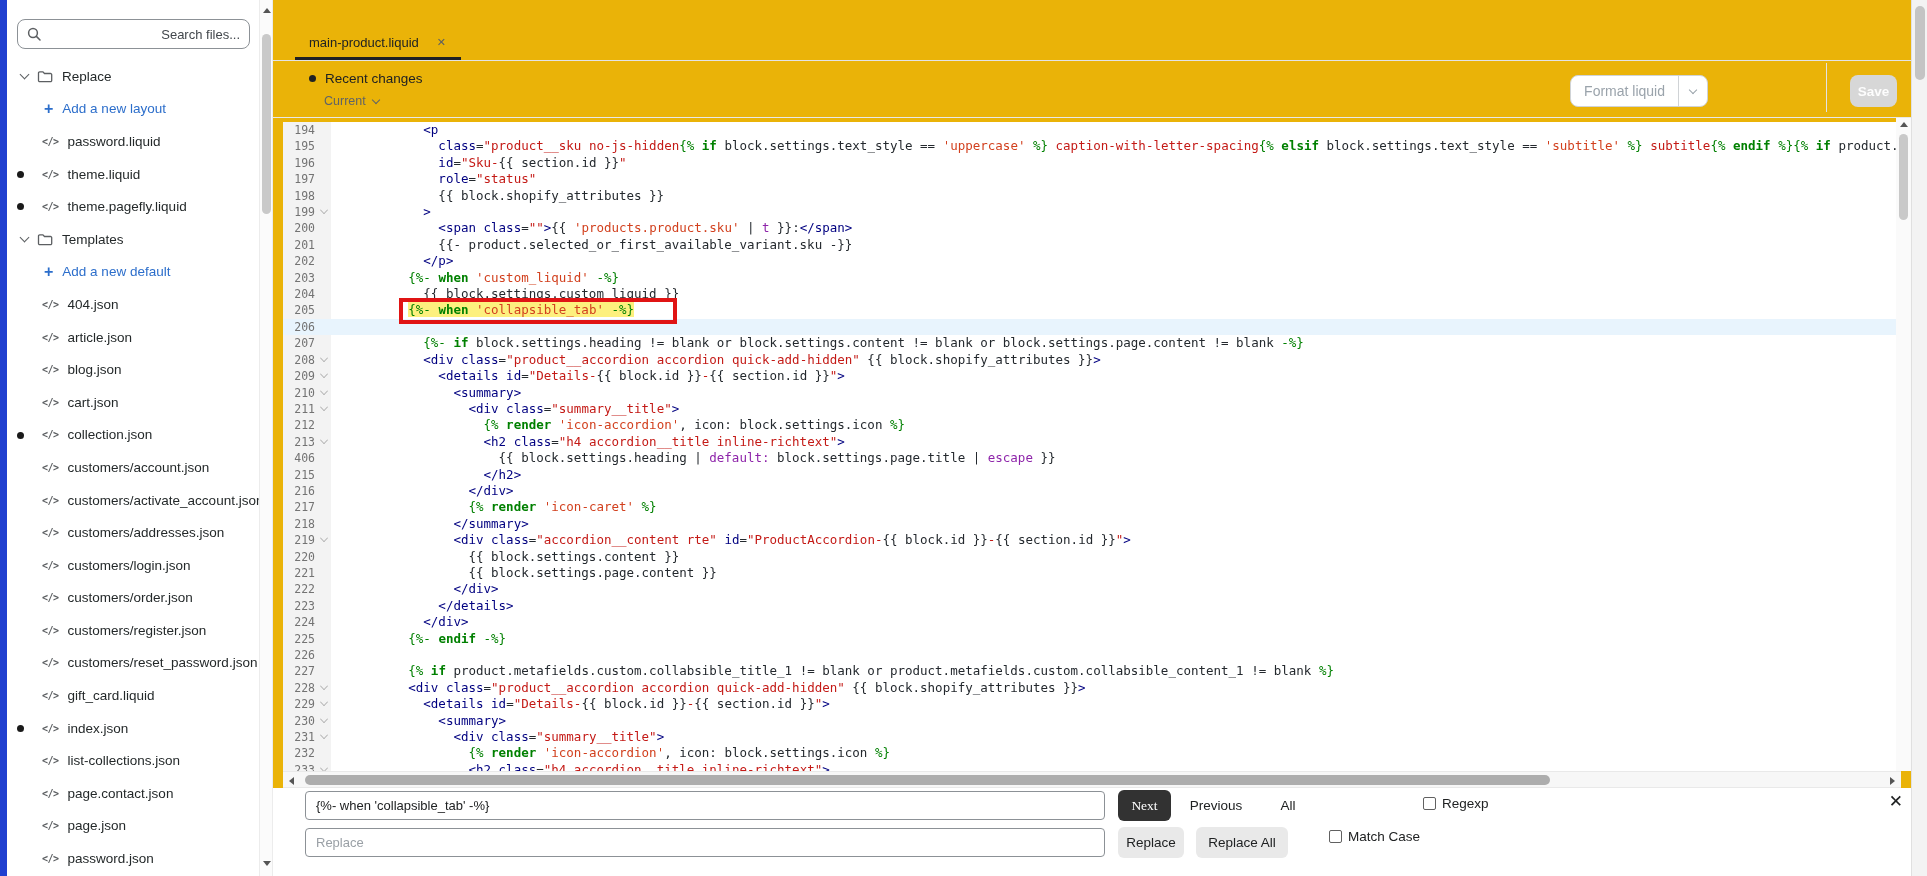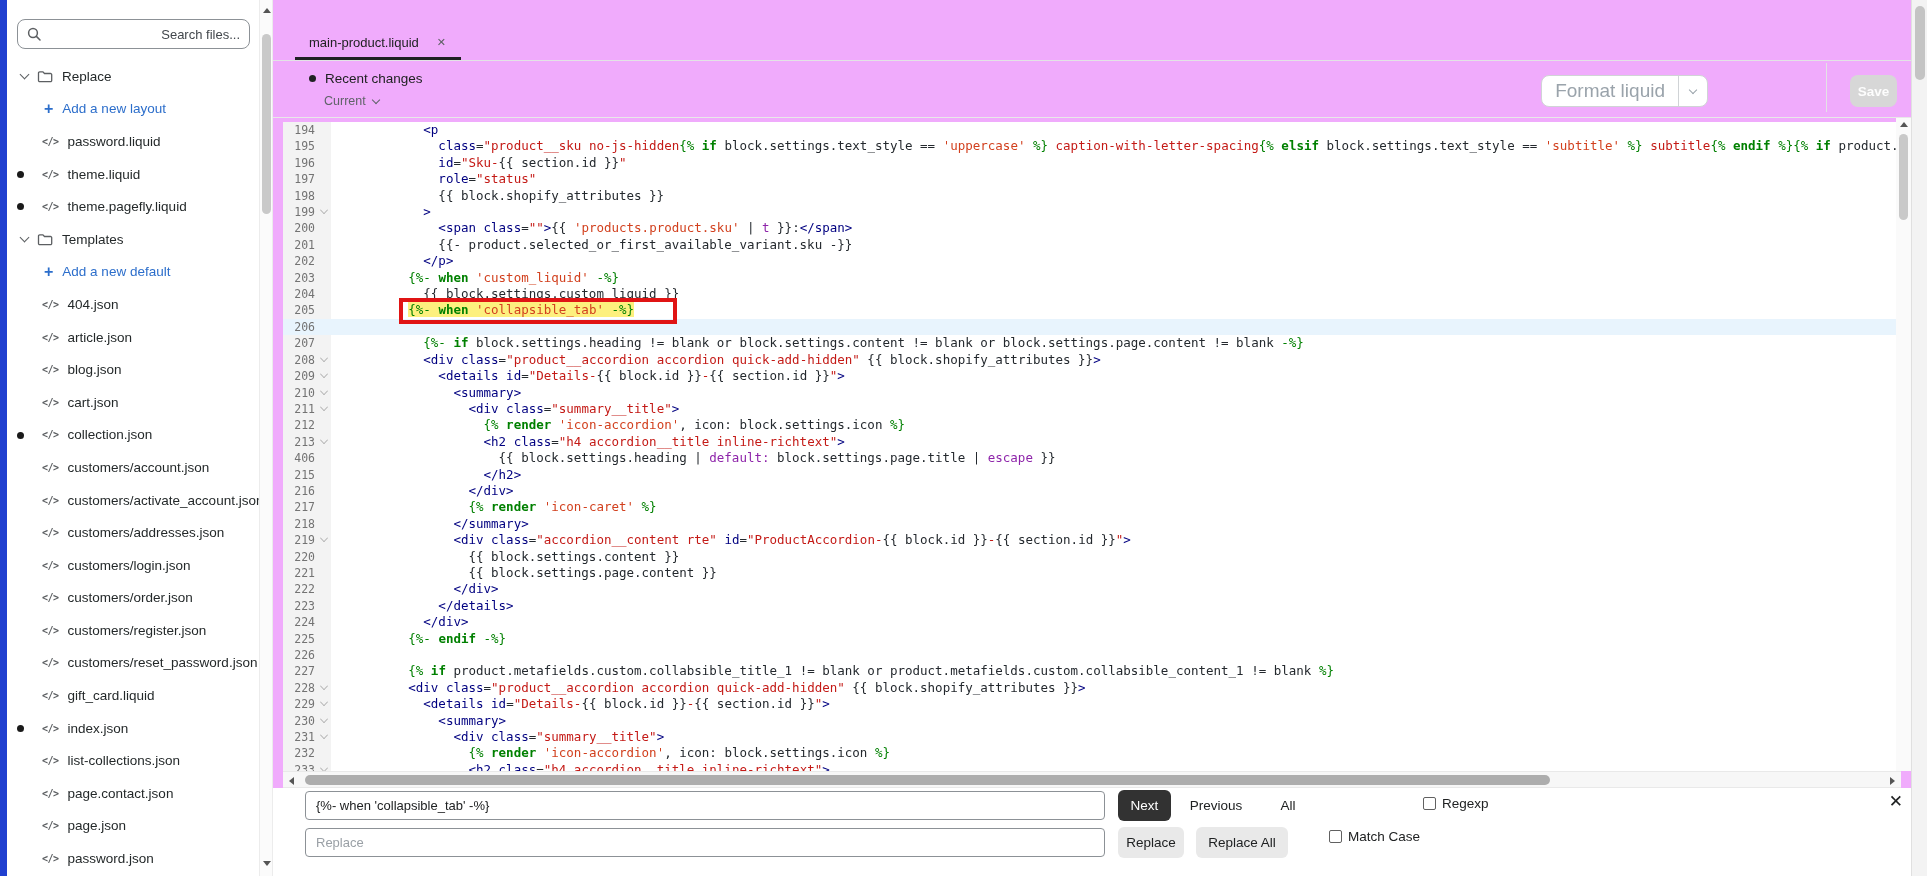--- a/index.html
+++ b/index.html
@@ -36,39 +36,39 @@
   #sb-scroll { position:absolute; left:259px; top:0; width:14px; height:876px; background:#fbfbfb;
                border-left:1px solid #ececec; border-right:1px solid #ececec; }
   #sb-scroll .thumb { position:absolute; left:2px; top:34px; width:9px; height:180px; background:#c9c9c9; border-radius:5px; }
   .arr { position:absolute; width:0; height:0; }
   .arr.up    { border-left:4px solid transparent; border-right:4px solid transparent; border-bottom:5px solid #555; }
   .arr.down  { border-left:4px solid transparent; border-right:4px solid transparent; border-top:5px solid #555; }
   .arr.left  { border-top:4px solid transparent; border-bottom:4px solid transparent; border-right:5px solid #555; }
   .arr.right { border-top:4px solid transparent; border-bottom:4px solid transparent; border-left:5px solid #555; }
 
   
-  #main { position:absolute; left:273px; top:0; right:0; height:876px; background:#f0abfc; }
+  #main { position:absolute; left:273px; top:0; right:0; height:876px; background:#eab308; }
   #tab { position:absolute; left:22px; top:24px; height:36px; width:166px; display:flex; align-items:center;
          padding:0 14px; cursor:pointer; }
   #tab .tlabel { font-size:13px; color:#202223; }
   #tab .tclose { margin-left:18px; font-size:11px; color:#5c5f62; }
   #tab-underline { position:absolute; left:22px; top:57px; width:166px; height:3px; background:#202124; }
   #tabbar-border { position:absolute; left:0; top:60px; right:0; height:1px; background:#e3e3e5; }
 
   #recent { position:absolute; left:36px; top:71px; display:flex; align-items:center; gap:9px; }
   #recent .rdot { width:7px; height:7px; border-radius:50%; background:#202223; }
   #recent .rlabel { font-size:13.5px; color:#202223; }
   #version { position:absolute; left:51px; top:94px; display:flex; align-items:center; gap:7px; cursor:pointer;
              font-size:12.5px; color:#5f6368; }
   #version .chev { width:6px; height:6px; border-right:1.4px solid #5f6368; border-bottom:1.4px solid #5f6368;
                    transform:rotate(45deg); margin-top:-3px; }
 
   #format-btn { position:absolute; right:219px; top:75px; height:32px; display:flex; align-items:stretch;
                 border:1px solid #d0d3d6; border-radius:8px; background:#fff; overflow:hidden; cursor:default; }
-  #format-btn .flabel { display:flex; align-items:center; padding:0 13px; font-size:19px; color:#9aa3ab; }
+  #format-btn .flabel { display:flex; align-items:center; padding:0 13px; font-size:14px; color:#9aa3ab; }
   #format-btn .fchev { display:flex; align-items:center; justify-content:center; width:29px; border-left:1px solid #d0d3d6; }
   #format-btn .fchev .chev { width:6px; height:6px; border-right:1.5px solid #9aa3ab; border-bottom:1.5px solid #9aa3ab;
                              transform:rotate(45deg); margin-top:-3px; }
   #hdr-divider { position:absolute; right:100px; top:63px; width:1px; height:49px; background:#e3e3e5; }
   #save-btn { position:absolute; right:30px; top:75px; width:47px; height:32px; border:none; border-radius:8px;
               background:#d7d7d7; color:#fdfdfd; font:600 13.5px "Liberation Sans",sans-serif; cursor:default; }
   #hdr-border { position:absolute; left:0; top:117px; right:0; height:1px; background:#e8e8e8; }
 
   
   #code-area { position:absolute; left:10px; top:122px; width:1618px; height:653px; overflow:hidden; background:#fff; }
@@ -105,21 +105,21 @@
   #code-hscroll .thumb { position:absolute; left:22px; top:3px; width:1245px; height:10px; background:#adadad; border-radius:5px; }
 
   
   #find-panel { position:absolute; left:0; top:788px; right:0; height:88px; background:#fff; }
   .find-input { position:absolute; left:32px; width:800px; height:29px; border:1px solid #8c9196; border-radius:4px;
                 padding:0 10px; font:13px "Liberation Sans",sans-serif; color:#202223; background:#fff; outline:none; }
   .find-input::placeholder { color:#9aa0a6; }
   #search-input { top:3px; }
   #replace-input { top:40px; }
   .fbtn { border:none; border-radius:6px; font:13.5px "Liberation Sans",sans-serif; cursor:pointer; }
-  #next-btn { position:absolute; left:845px; top:2px; width:53px; height:31px; background:#323232; color:#fff; }
+  #next-btn { position:absolute; left:845px; top:2px; width:53px; height:31px; background:#323232; color:#fff;font-family:Liberation Serif, serif; }
   #prev-btn { position:absolute; left:903px; top:2px; width:80px; height:31px; background:#fff; color:#202223; }
   #all-btn  { position:absolute; left:997px; top:2px; width:36px; height:31px; background:#fff; color:#202223; }
   .chkwrap { position:absolute; top:8px; display:flex; align-items:center; gap:6px; font-size:13.5px; color:#202223; cursor:pointer; }
   #chk-case { left:1056px;margin-top:33px; }
   #chk-regex { left:1150px; }
   .chkwrap .box { width:13px; height:13px; border:1px solid #616161; border-radius:2px; background:#fff; }
   #find-close { position:absolute; right:24px; top:5px; font-size:17px; color:#202223; cursor:pointer; line-height:1; }
   #replace-btn { position:absolute; left:845px; top:39px; width:66px; height:31px; background:#e9e9e9; color:#202223; }
   #replace-all-btn { position:absolute; left:923px; top:39px; width:92px; height:31px; background:#e9e9e9; color:#202223; }
 </style>

